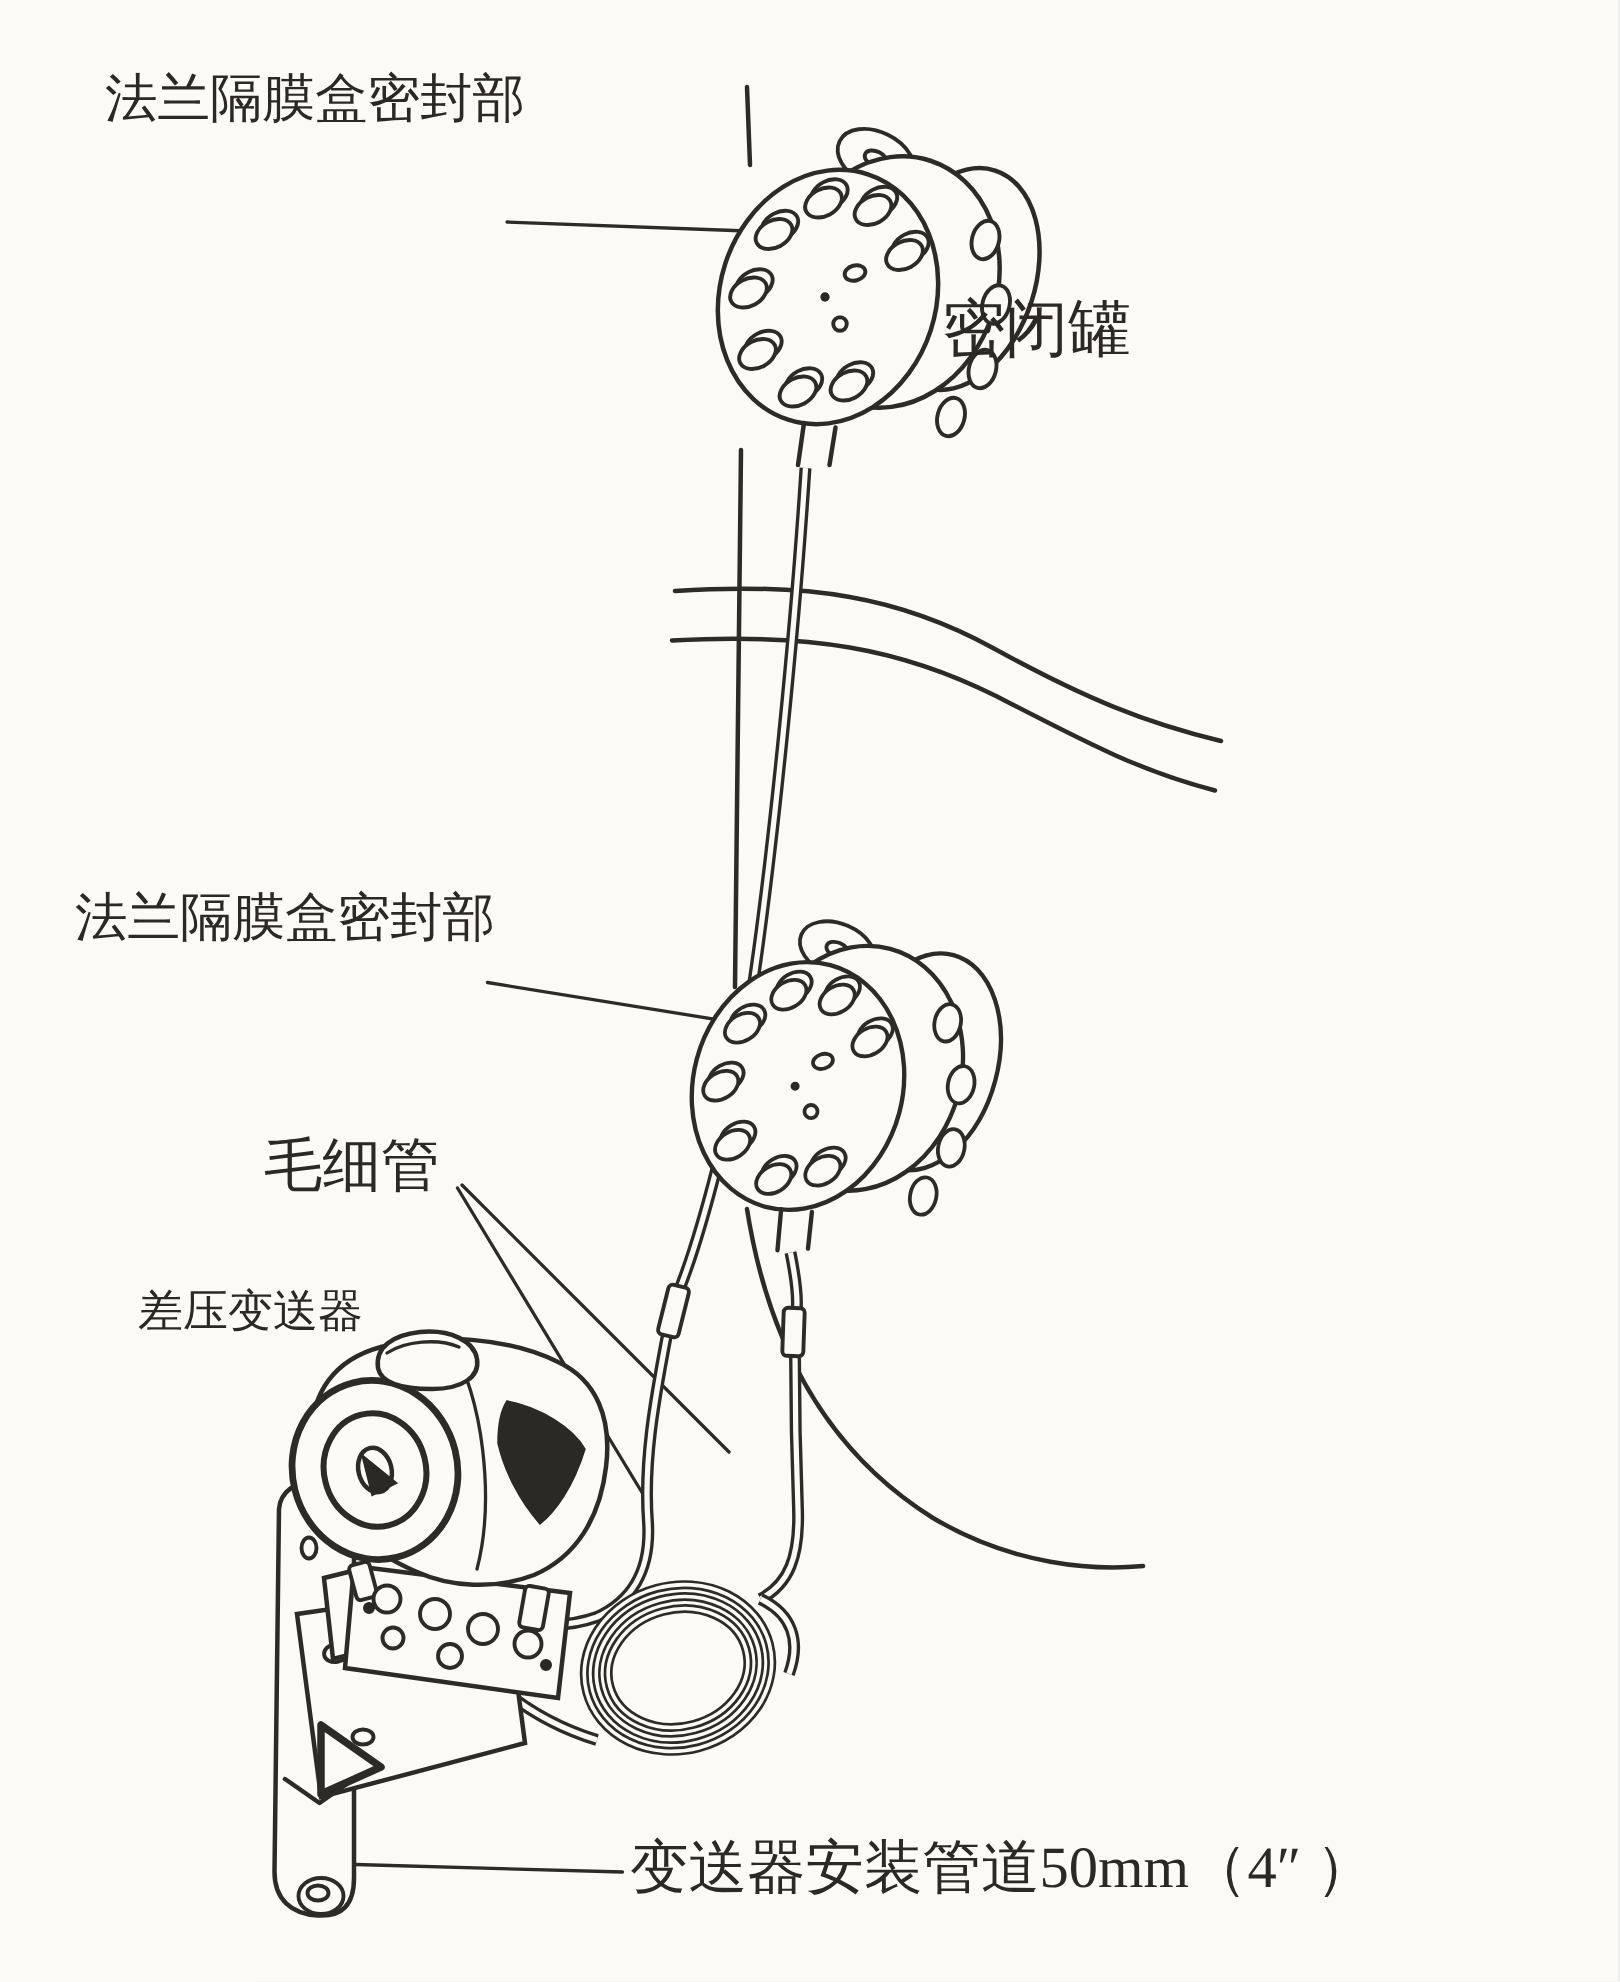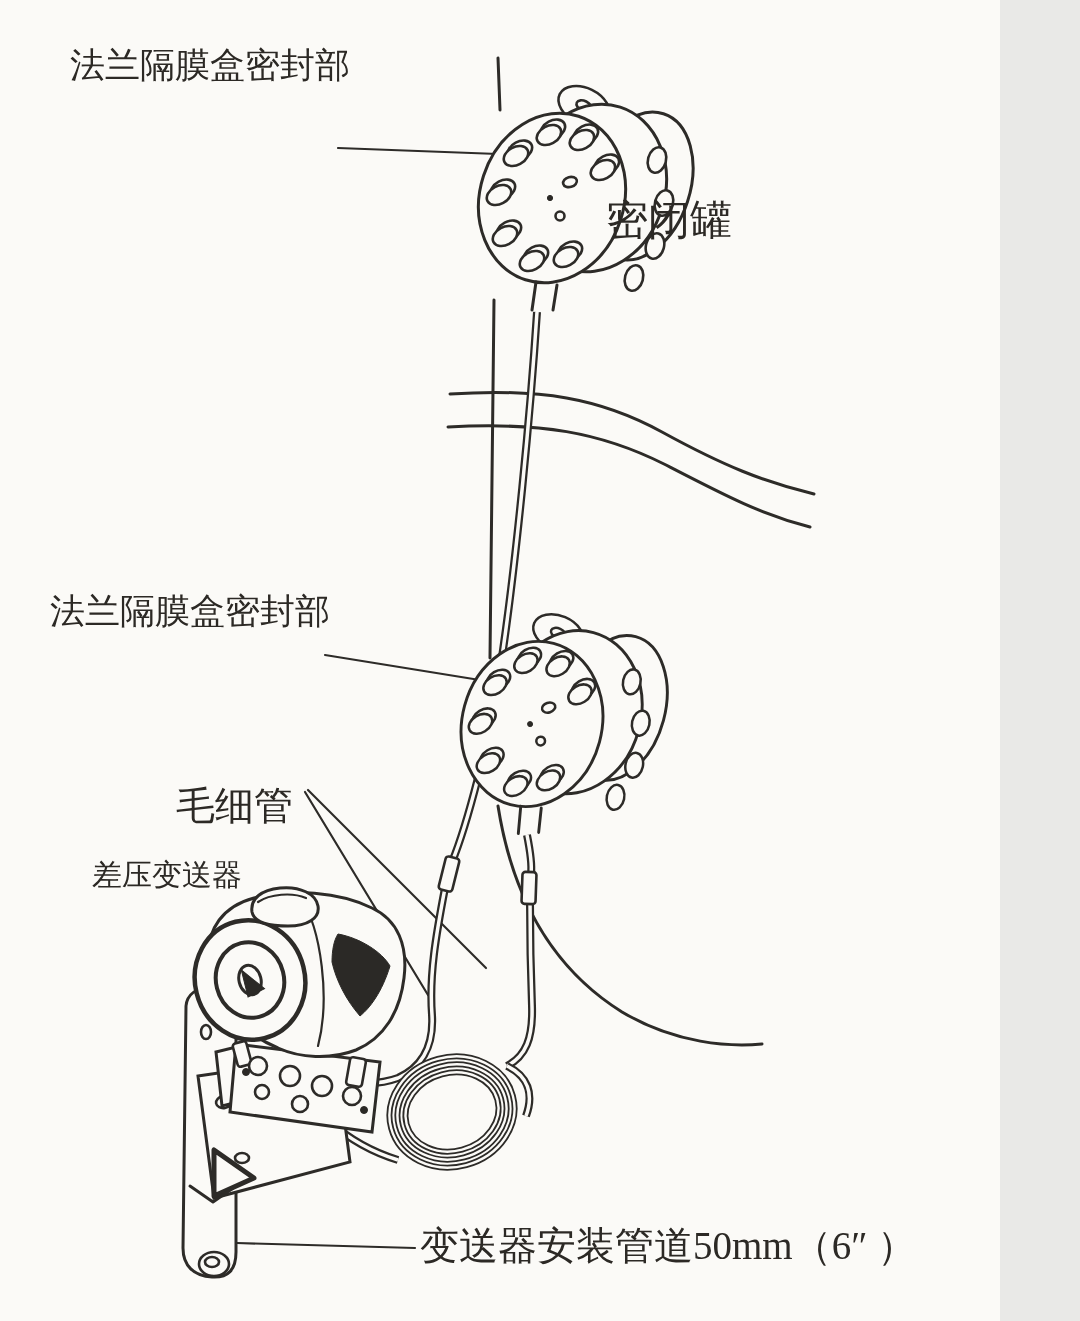--- a/index.html
+++ b/index.html
@@ -2,21 +2,21 @@
 <html><head>
 <meta charset="utf-8">
 <style>
   html,body{margin:0;padding:0;}
   body{
     width:1080px;height:1321px;
     background:#e9e9e7;
     font-family:"Liberation Serif","DejaVu Serif",serif;
   }
   .stage{
-    position:relative;width:1000px;height:1321px;
+    position:relative;width:1079px;height:1321px;
     background:#fbfaf7;overflow:hidden;
   }
   .stage svg{position:absolute;left:0;top:0;}
   .lbl{
     position:absolute;color:#2c2925;
     font-family:"Liberation Serif","DejaVu Serif",serif;
     white-space:nowrap;line-height:1.25;
   }
   .lbl .l2{display:block;text-align:center;}
   .ln{stroke:#2d2b28;fill:none;stroke-width:3;stroke-linecap:round;stroke-linejoin:round;}
@@ -232,25 +232,25 @@
 
       <path class="dark" d="M338,934 C360,938 382,952 390,966 C382,992 370,1008 360,1016
                             C346,1000 336,980 332,962 C332,950 334,940 338,934 Z"></path>
     </g>
   </svg>
 
   <div class="lbl" style="left:60px;top:44px;width:300px;text-align:center;font-size:35px;">
     <span>法兰隔膜盒密封部</span>
   </div>
 
-  <div class="lbl" style="left:606px;top:194px;font-size:42px;">密闭罐</div>
+  <div class="lbl" style="left:628px;top:194px;font-size:42px;">密闭罐</div>
 
   <div class="lbl" style="left:28px;top:590px;width:324px;text-align:center;font-size:35px;">
     <span>法兰隔膜盒密封部</span>
   </div>
 
-  <div class="lbl" style="left:176px;top:754px;font-size:39px;margin-top:28px;">毛细管</div>
+  <div class="lbl" style="left:176px;top:754px;font-size:39px;">毛细管</div>
 
   <div class="lbl" style="left:92px;top:856px;font-size:30px;">差压变送器</div>
 
-  <div class="lbl" style="left:420px;top:1222px;font-size:39px;">变送器安装管道50mm（6″ ）</div>
+  <div class="lbl" style="left:420px;top:1222px;font-size:39px;">变送器安装管道50mm（4″ ）</div>
 
 </div>
 
 </body></html>

